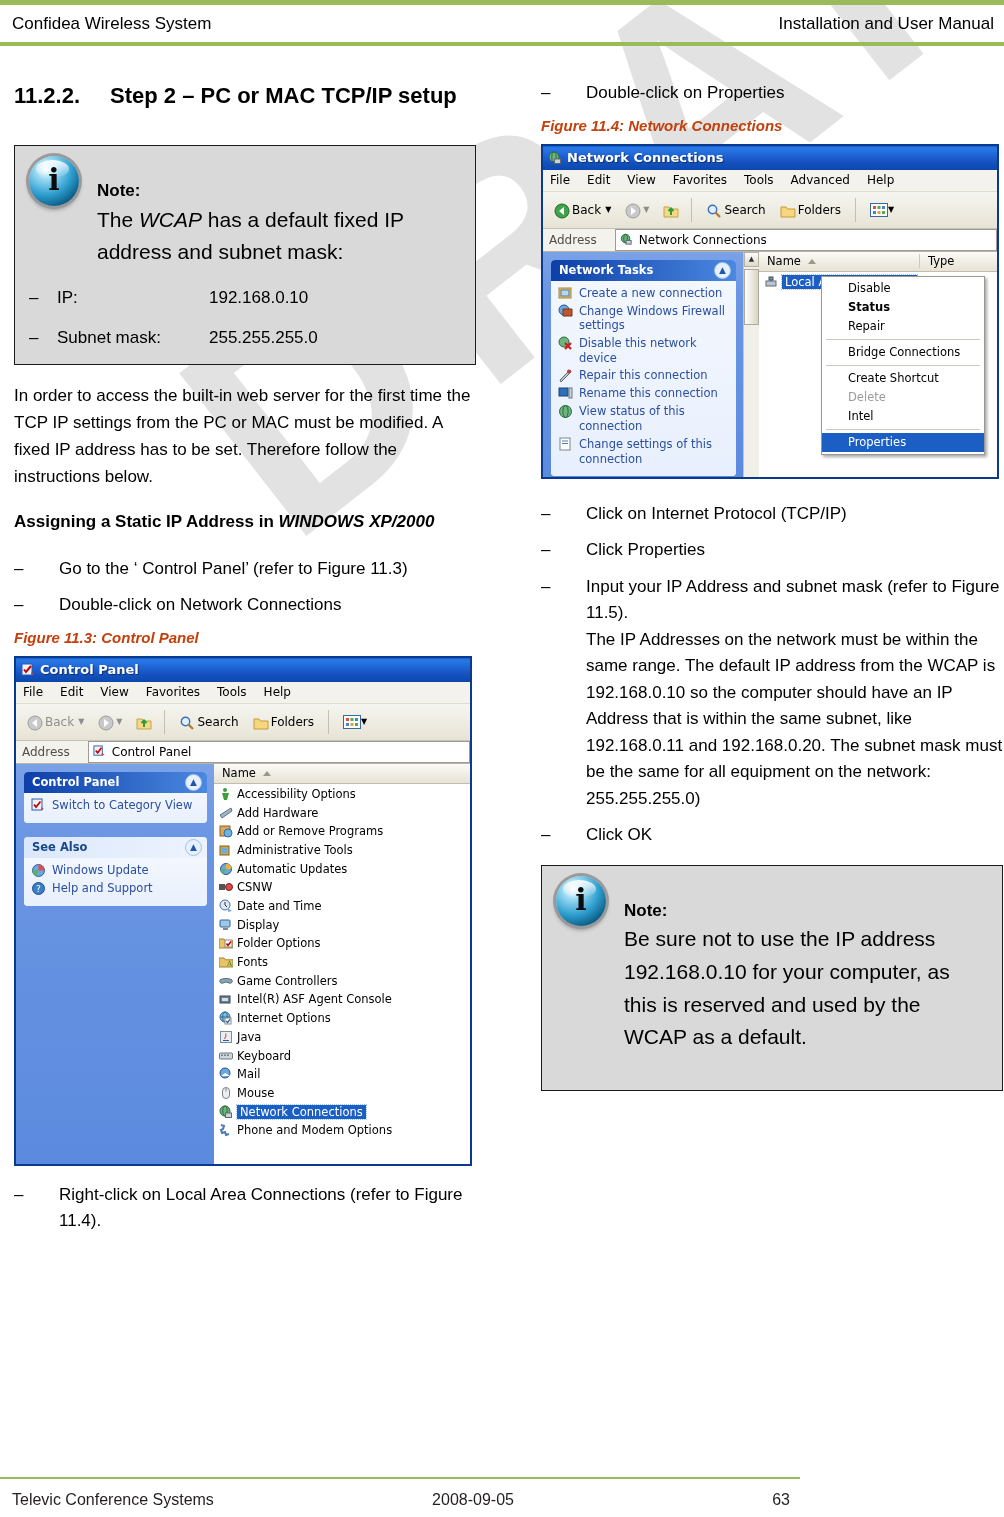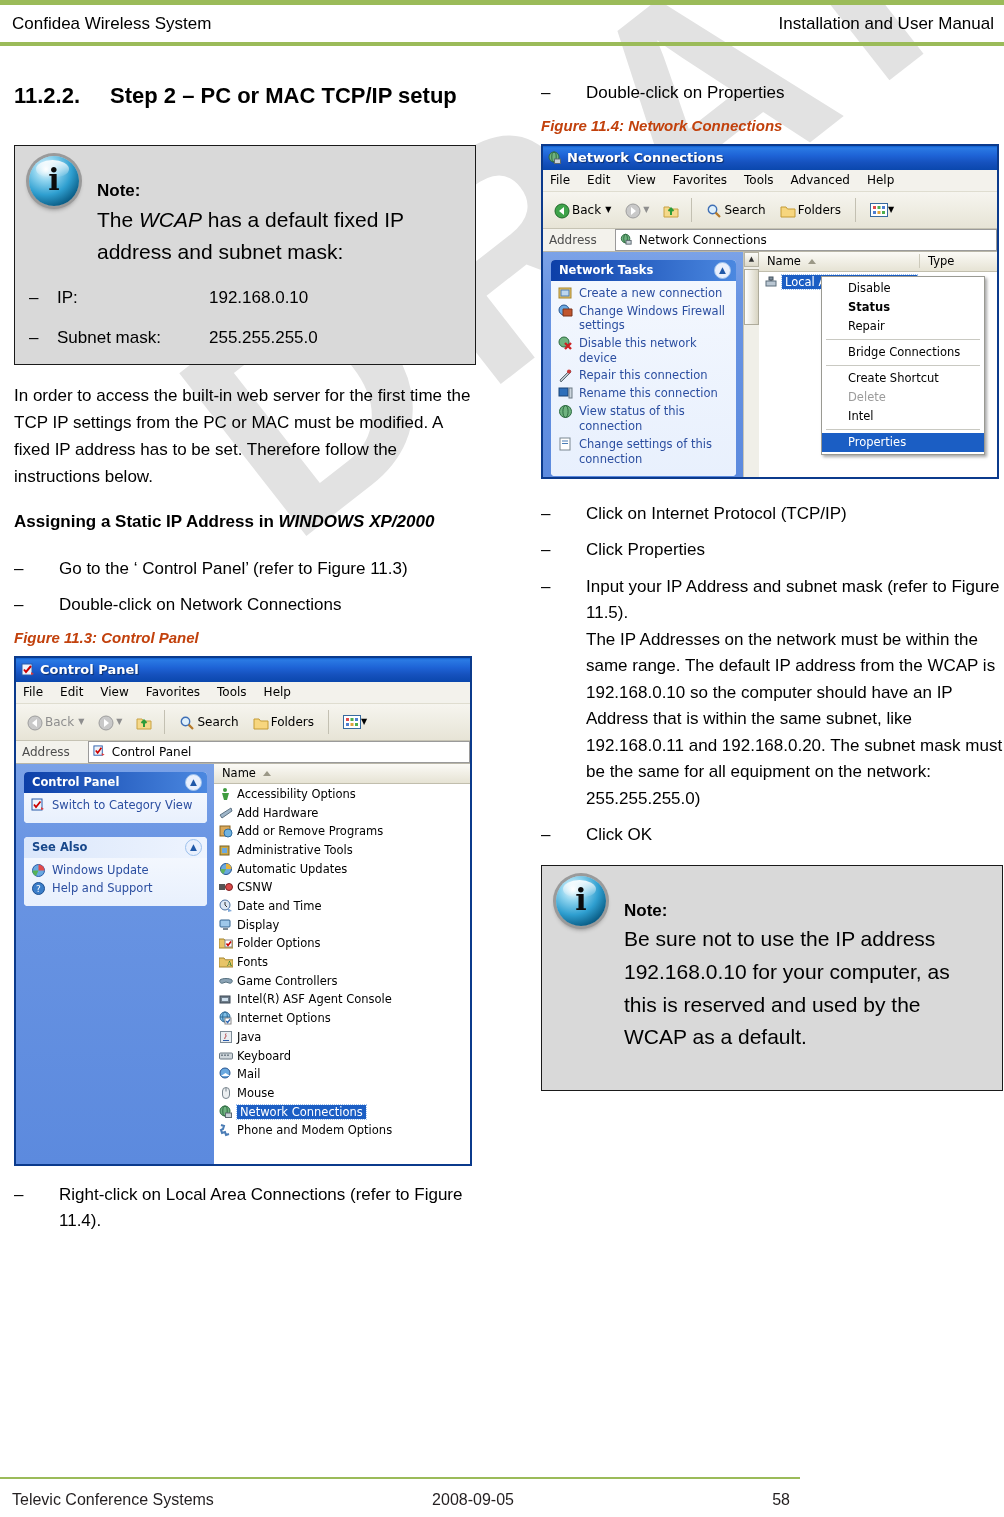--- a/index.html
+++ b/index.html
@@ -927,15 +927,15 @@
         <div class="note-text">Be sure not to use the IP address 192.168.0.10 for your computer, as this is reserved and used by the WCAP as a default.</div>
       </div>
     </div>
   </div>
 </div>
 
 <div class="page-footer">
   <div class="ftr-inner">
     <div class="ftr-left">Televic Conference Systems</div>
     <div class="ftr-mid">2008-09-05</div>
-    <div class="ftr-right">58</div>
+    <div class="ftr-right">63</div>
   </div>
 </div>
 
 </body></html>

